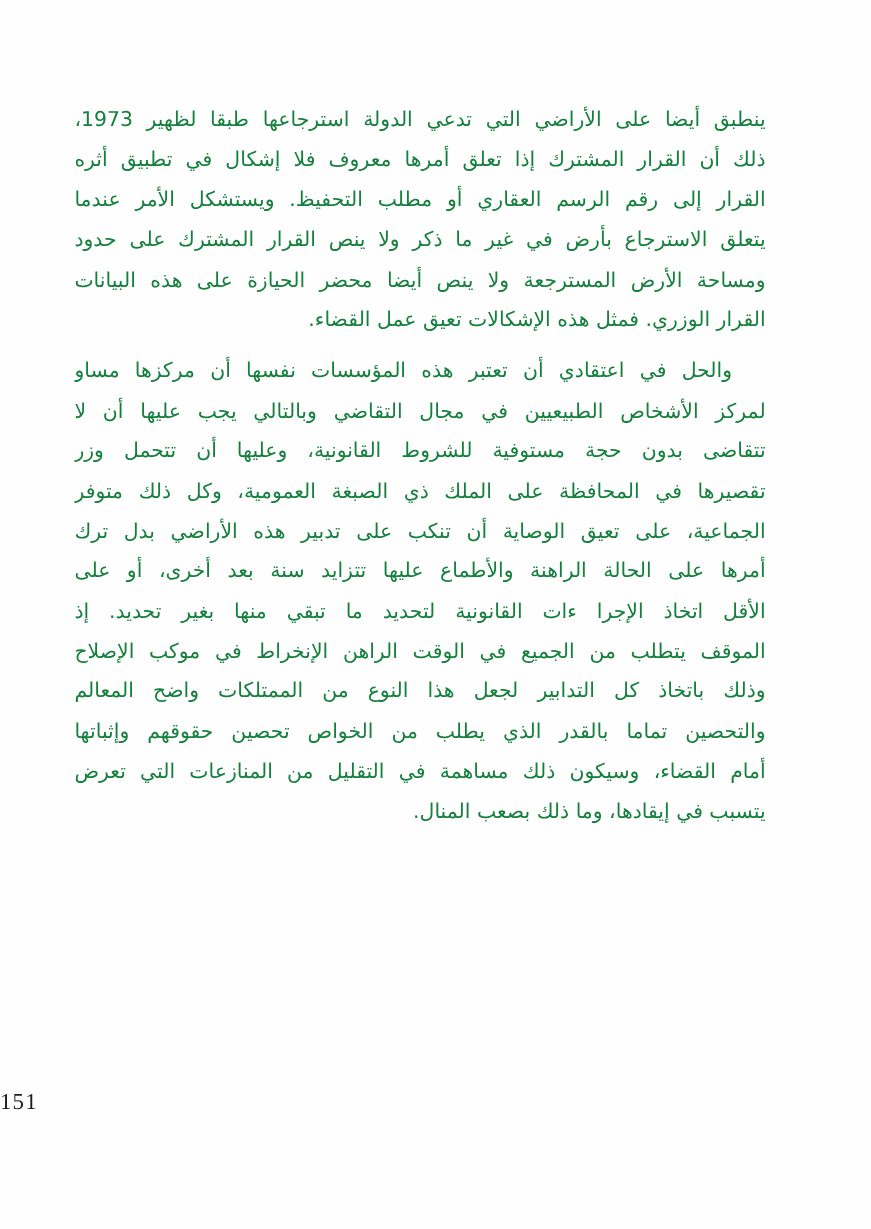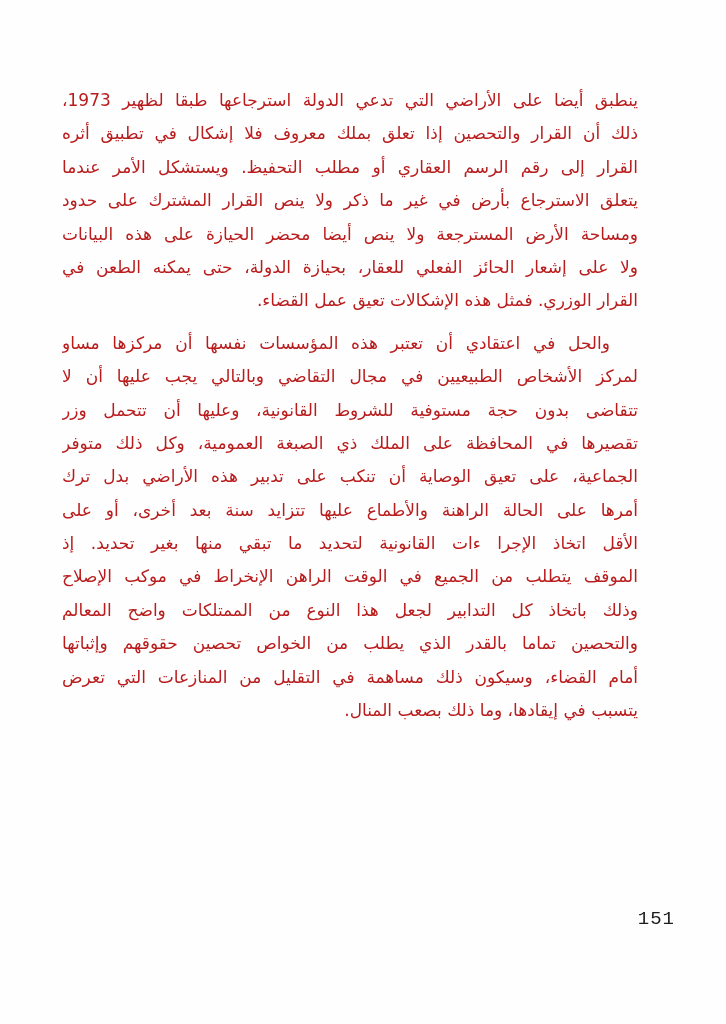--- a/index.html
+++ b/index.html
@@ -18,21 +18,21 @@
     position: absolute;
     inset: 0;
     background: #fefefe;
   }
   .text-block {
     position: absolute;
     top: 84px;
     right: 88px;
     width: 576px;
     direction: rtl;
-    color: #b91c1c;
+    color: #15803d;
     font-size: 17px;
     line-height: 33.4px;
   }
   .paragraph {
     margin: 0;
   }
   .paragraph + .paragraph {
     margin-top: 9px;
   }
   .line {
@@ -45,41 +45,40 @@
     text-align-last: right;
   }
   .line.first-indent {
     text-indent: 28px;
   }
   .page-number {
     position: absolute;
     top: 908px;
     left: 0;
     width: 675px;
-    text-align: right;
-    font-family: Liberation Mono, monospace;
+    text-align: left;
+    font-family: Liberation Serif, serif;
     font-size: 19px;
     color: #1c1c1c;
     letter-spacing: 1px;
   }
 </style>
 </head>
 <body>
 
 <div class="page">
 
   <div class="text-block">
 
     <div class="paragraph">
       <div class="line">ينطبق أيضا على الأراضي التي تدعي الدولة استرجاعها طبقا لظهير 1973،</div>
-      <div class="line">ذلك أن القرار والتحصين إذا تعلق بملك معروف فلا إشكال في تطبيق أثره</div>
+      <div class="line">ذلك أن القرار المشترك إذا تعلق أمرها معروف فلا إشكال في تطبيق أثره</div>
       <div class="line">القرار إلى رقم الرسم العقاري أو مطلب التحفيظ. ويستشكل الأمر عندما</div>
       <div class="line">يتعلق الاسترجاع بأرض في غير ما ذكر ولا ينص القرار المشترك على حدود</div>
       <div class="line">ومساحة الأرض المسترجعة ولا ينص أيضا محضر الحيازة على هذه البيانات</div>
-      <div class="line">ولا على إشعار الحائز الفعلي للعقار، بحيازة الدولة، حتى يمكنه الطعن في</div>
       <div class="line para-end">القرار الوزري. فمثل هذه الإشكالات تعيق عمل القضاء.</div>
     </div>
 
     <div class="paragraph">
       <div class="line first-indent">والحل في اعتقادي أن تعتبر هذه المؤسسات نفسها أن مركزها مساو</div>
       <div class="line">لمركز الأشخاص الطبيعيين في مجال التقاضي وبالتالي يجب عليها أن لا</div>
       <div class="line">تتقاضى بدون حجة مستوفية للشروط القانونية، وعليها أن تتحمل وزر</div>
       <div class="line">تقصيرها في المحافظة على الملك ذي الصبغة العمومية، وكل ذلك متوفر</div>
       <div class="line">الجماعية، على تعيق الوصاية أن تنكب على تدبير هذه الأراضي بدل ترك</div>
       <div class="line">أمرها على الحالة الراهنة والأطماع عليها تتزايد سنة بعد أخرى، أو على</div>

